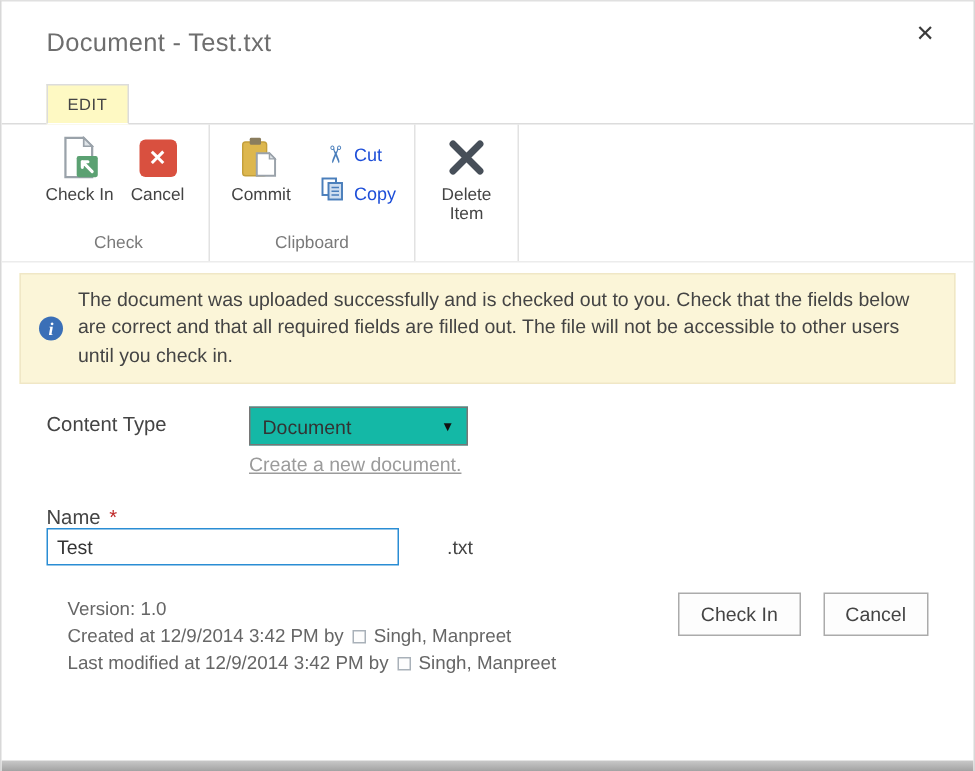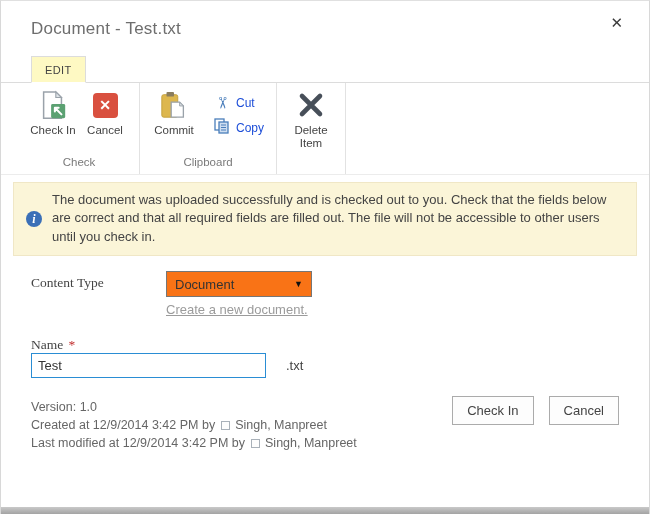--- a/index.html
+++ b/index.html
@@ -72,43 +72,43 @@
   .info-icon {
     position:absolute; left:12px; top:50%; margin-top:-8px;
     width:16px; height:16px; border-radius:50%; background:#3a6fb7;
     color:#fff; font-family:"Liberation Serif", serif; font-style:italic; font-weight:bold;
     font-size:12px; text-align:center; line-height:16px;
   }
 
   
   .form { padding: 15px 30px 0; }
   .frow { display:flex; align-items:flex-start; margin-bottom:12px; }
-  .flabel { width:135px; padding-top:4px; font-size:13.5px; color:#444;font-family:Liberation Serif, serif; }
+  .flabel { width:135px; padding-top:4px; font-size:13.5px; color:#444; }
   .req { color:#c02b2b; margin-left:2px; }
 
   .selectbox {
-    width:146px; height:26px; border:1px solid #767676; background:#f97316;
+    width:146px; height:26px; border:1px solid #767676; background:#14b8a6;
     display:flex; align-items:center; justify-content:space-between;
     padding:0 8px; font-size:13px; color:#333; cursor:pointer;
   }
   .selectbox .arrow { font-size:9px; color:#111; }
   .help { margin-top:5px; font-size:13px; color:#9b9b9b;text-decoration:underline; }
 
   .txtinput {
     height:25px; border:1px solid #a6a6a6; background:#fff;
     font-family:"Liberation Sans", sans-serif; font-size:13px; color:#333;
     padding:2px 6px; outline:none;
   }
   .name-input { width:235px; border:1px solid #2a8dd4; }
   .title-input { width:406px; }
   .ext { font-size:13px; color:#444; margin-left:20px; padding-top:5px; display:inline-block; }
-  .field-inline { display:flex; align-items:flex-start; }
-
-  
-  .footer { position:relative; padding: 8px 30px 0; }
+  .field-inline { display:flex; align-items:flex-start;gap:12px; }
+
+  
+  .footer { position:relative; padding: 8px 44px 0; }
   .meta-line { font-size:12.5px; color:#666; line-height:18px; }
   .presence {
     display:inline-block; width:9px; height:9px;
     border:1px solid #a9b1b9; background:#fdfdfd;
     margin:0 5px 0 6px; vertical-align:-1px;
   }
   .footer-buttons { position:absolute; top:6px; right:30px; display:flex; gap:15px; }
   .btn {
     min-width:68px; height:29px; padding:0 14px;
     background:#fdfdfd; border:1px solid #ababab;

